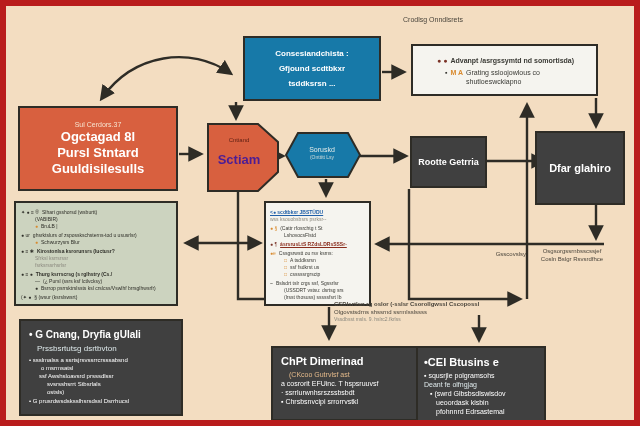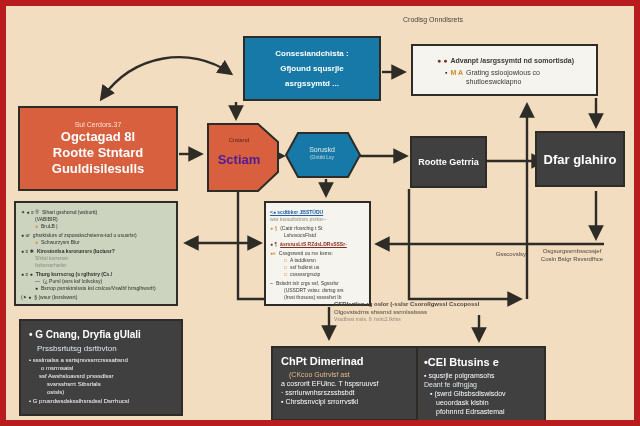--- a/index.html
+++ b/index.html
@@ -61,58 +61,58 @@
       <path d="M 473 309 L 473 333" marker-end="url(#ah)"></path>
     </g>
     <polygon points="202,118 252,118 272,136 272,166 252,185 202,185" fill="#d8603f" stroke="#2e2c26" stroke-width="2"></polygon>
     <polygon points="292,127 342,127 354,149 342,171 292,171 280,149" fill="#1779a8" stroke="#2e2c26" stroke-width="2"></polygon>
   </svg>
 
   <div class="abs t7 label-dark" style="left:352px;top:9px;width:150px;text-align:center;">Crodlsg Onndlsrets</div>
 
   <div class="box bluebox ctr t8 bold" style="left:237px;top:30px;width:138px;height:65px;padding:4px;">
     <div>Consesiandchista :</div>
-    <div style="margin-top:4px;">Gfjound squsrjle</div>
-    <div style="margin-top:4px;">asrgssymtd ...</div>
+    <div style="margin-top:4px;">Gfjound scdtbkxr</div>
+    <div style="margin-top:4px;">tsddksrsn ...</div>
   </div>
 
   <div class="box whitebox t7" style="left:405px;top:38px;width:187px;height:52px;padding:10px 8px 4px 24px;">
     <div class="li-row">
       <span class="bul reddot">● ●</span>
       <span class="bold">Advanpt /asrgssymtd nd somortisda)</span>
     </div>
     <div class="li-row" style="margin-top:3px;margin-left:8px;">
       <span class="bul">▪</span>
       <span class="bul orangedot bold">M A</span>
       <span>Grating ssloojowlous co shutloeswckiapno</span>
     </div>
   </div>
 
   <div class="box orangebox ctr" style="left:12px;top:100px;width:160px;height:85px;padding:12px;">
     <div class="t7" style="color:#f6e3cf;">Sul Cerdors.37</div>
     <div class="bold" style="font-size:13px;line-height:16px;">Ogctagad 8l</div>
-    <div class="bold" style="font-size:13px;line-height:16px;">Rootte Stntard</div>
+    <div class="bold" style="font-size:13px;line-height:16px;">Pursl Stntard</div>
     <div class="bold" style="font-size:13px;line-height:16px;">Guuldisilesulls</div>
   </div>
 
   <div class="nodetext" style="left:202px;top:130px;width:62px;">
     <div class="t6" style="color:#5f2014;">Cntiand</div>
     <div class="bold" style="font-size:13px;color:#4c1d95;margin-top:8px;">Sctiam</div>
   </div>
 
   <div class="nodetext" style="left:284px;top:139px;width:64px;">
     <div class="t7" style="color:#e3ebe9;">Soruskd</div>
     <div class="tiny" style="color:#cfdbd9;">(Onttitt Lsy</div>
   </div>
 
   <div class="box slate ctr bold" style="left:404px;top:130px;width:77px;height:52px;font-size:9px;">
     <div>Rootte Getrria</div>
   </div>
 
-  <div class="box slate ctr bold" style="left:529px;top:125px;width:90px;height:56px;font-size:13px;">
+  <div class="box slate ctr bold" style="left:529px;top:125px;width:90px;height:74px;font-size:11px;">
     <div>Dfar glahiro</div>
   </div>
 
   <div class="box sagebox tiny" style="left:8px;top:195px;width:164px;height:105px;padding:6px 5px;">
     <div class="li-row">
         <span class="bul">✦ ● ≡ ®</span>
         <span>Slhari gsshorsd (wsburtt)</span>
       </div>
     <div class="li-row ind1">
         <span>(VABIBIR)</span>

